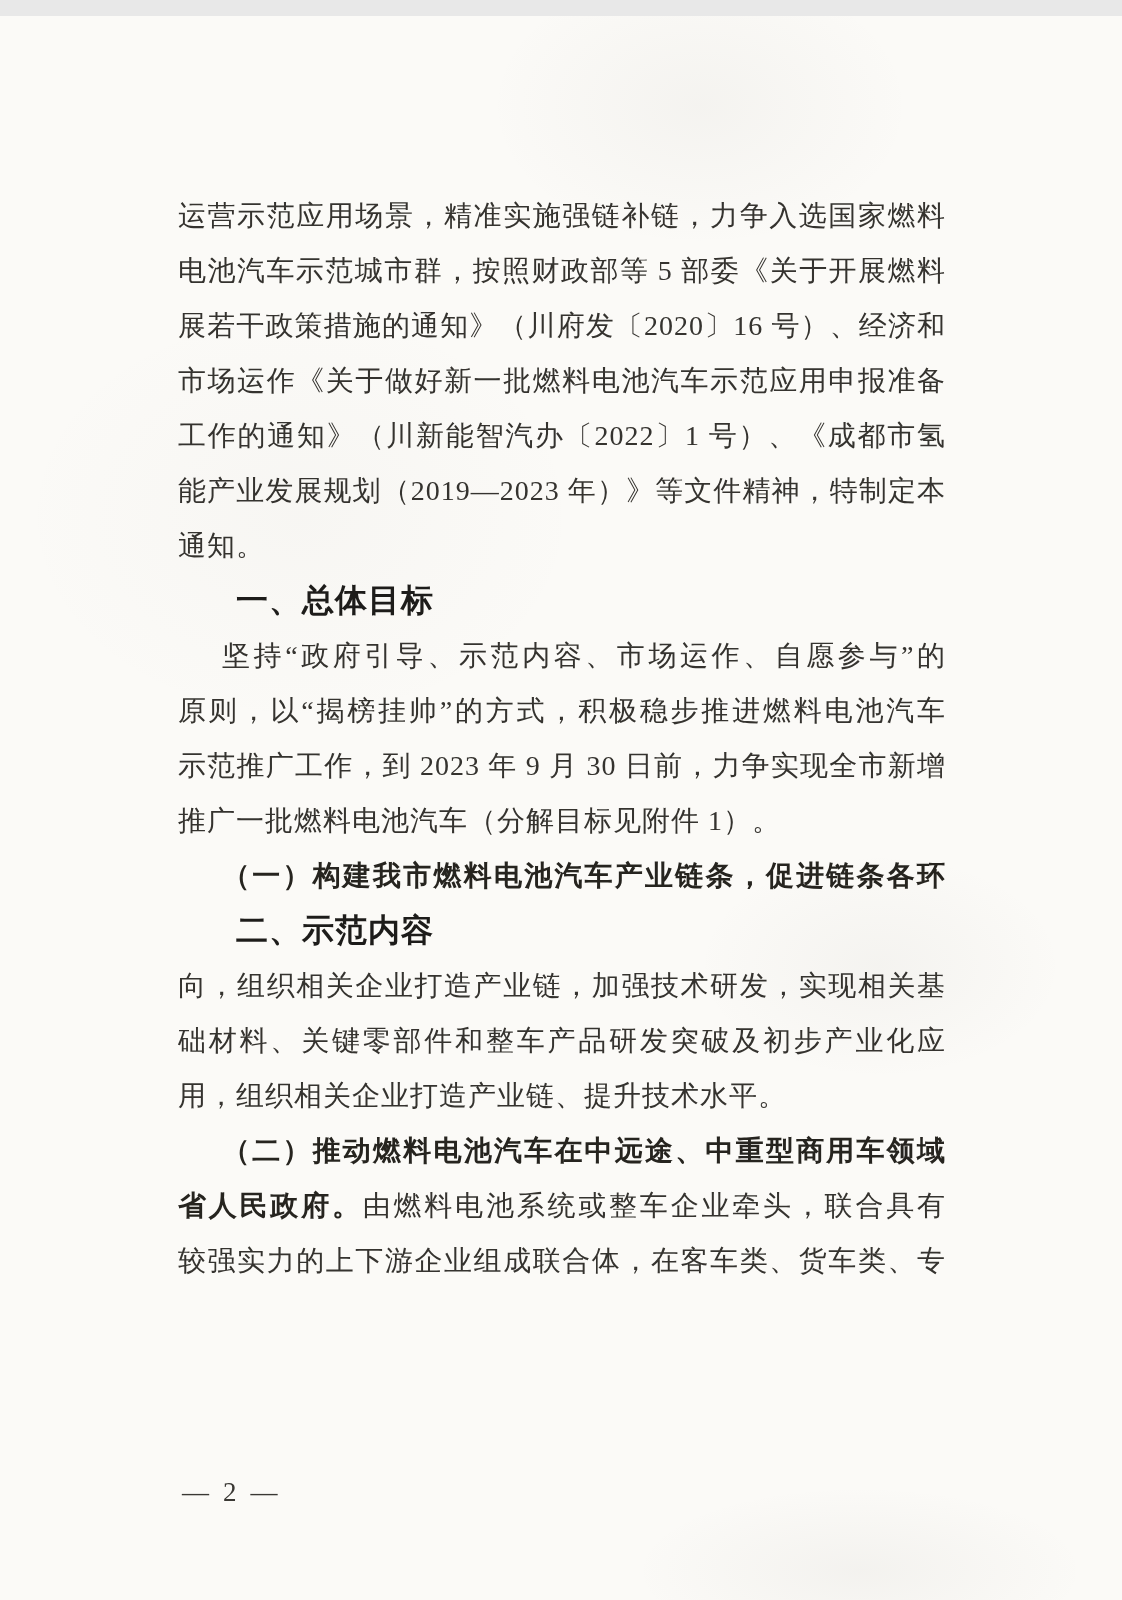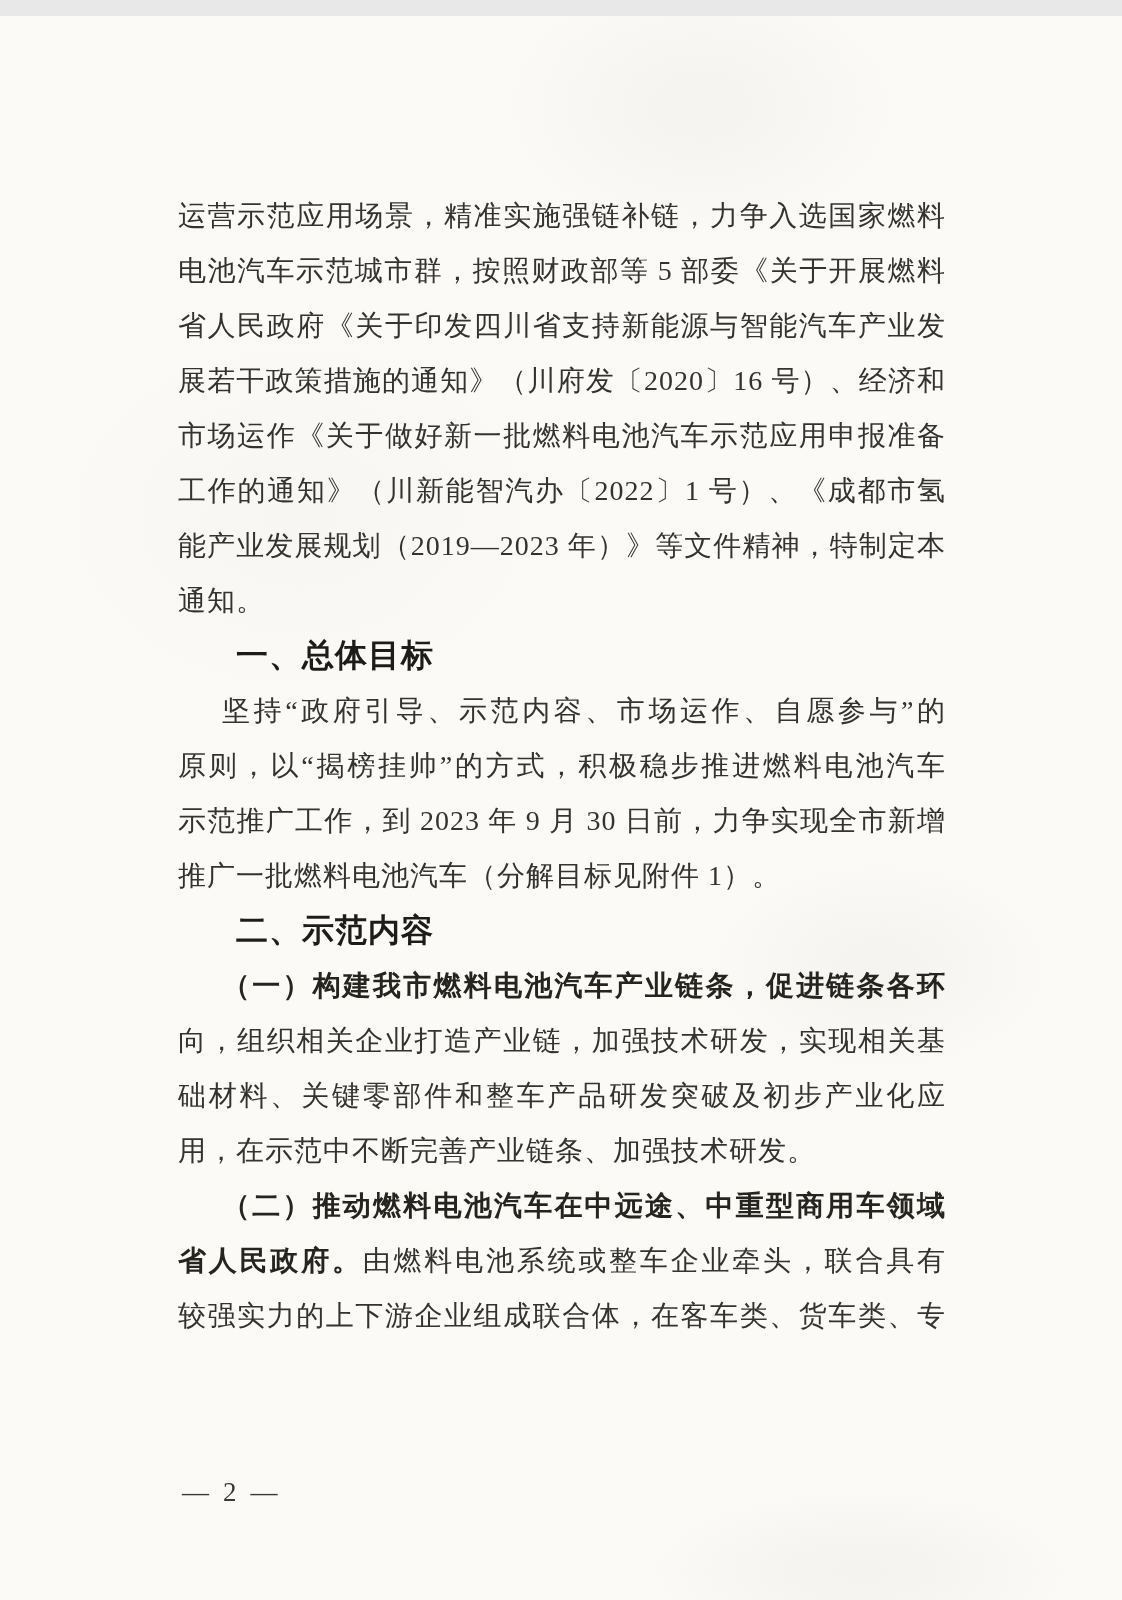--- a/index.html
+++ b/index.html
@@ -63,36 +63,35 @@
   .footer .dash { letter-spacing: 0; }
   .footer .num { margin: 0 14px; }
 </style>
 </head>
 <body>
 
 <div class="page">
   <div class="textblock">
     <div class="line j"><span>运营示范应用场景，精准实施强链补链，力争入选国家燃料</span></div>
     <div class="line j"><span>电池汽车示范城市群，按照财政部等 5 部委《关于开展燃料</span></div>
-    <div class="line j"><span>省人民政府《关于印发四川省支持新能源与智能汽车产业发</span></div>
     <div class="line j"><span>展若干政策措施的通知》（川府发〔2020〕16 号）、经济和</span></div>
     <div class="line j"><span>市场运作《关于做好新一批燃料电池汽车示范应用申报准备</span></div>
     <div class="line j"><span>工作的通知》（川新能智汽办〔2022〕1 号）、《成都市氢</span></div>
     <div class="line j"><span>能产业发展规划（2019—2023 年）》等文件精神，特制定本</span></div>
     <div class="line"><span>通知。</span></div>
     <div class="line heading"><span>一、总体目标</span></div>
     <div class="line j ind"><span>坚持“政府引导、示范内容、市场运作、自愿参与”的</span></div>
     <div class="line j"><span>原则，以“揭榜挂帅”的方式，积极稳步推进燃料电池汽车</span></div>
     <div class="line j"><span>示范推广工作，到 2023 年 9 月 30 日前，力争实现全市新增</span></div>
     <div class="line"><span>推广一批燃料电池汽车（分解目标见附件 1）。</span></div>
+    <div class="line j ind"><span class="b">（一）构建我市燃料电池汽车产业链条，促进链条各环</span></div>
     <div class="line heading"><span>二、示范内容</span></div>
-    <div class="line j ind"><span class="b">（一）构建我市燃料电池汽车产业链条，促进链条各环</span></div>
     <div class="line j"><span>向，组织相关企业打造产业链，加强技术研发，实现相关基</span></div>
     <div class="line j"><span>础材料、关键零部件和整车产品研发突破及初步产业化应</span></div>
-    <div class="line"><span>用，在示范中不断完善产业链条、加强技术研发。</span></div>
+    <div class="line"><span>用，组织相关企业打造产业链、提升技术水平。</span></div>
     <div class="line j ind"><span class="b">（二）推动燃料电池汽车在中远途、中重型商用车领域</span></div>
     <div class="line j"><span class="b">省人民政府。</span><span>由燃料电池系统或整车企业牵头，联合具有</span></div>
     <div class="line j"><span>较强实力的上下游企业组成联合体，在客车类、货车类、专</span></div>
   </div>
 
   <div class="footer">
     <span class="dash">—</span><span class="num">2</span><span class="dash">—</span>
   </div>
 </div>
 

